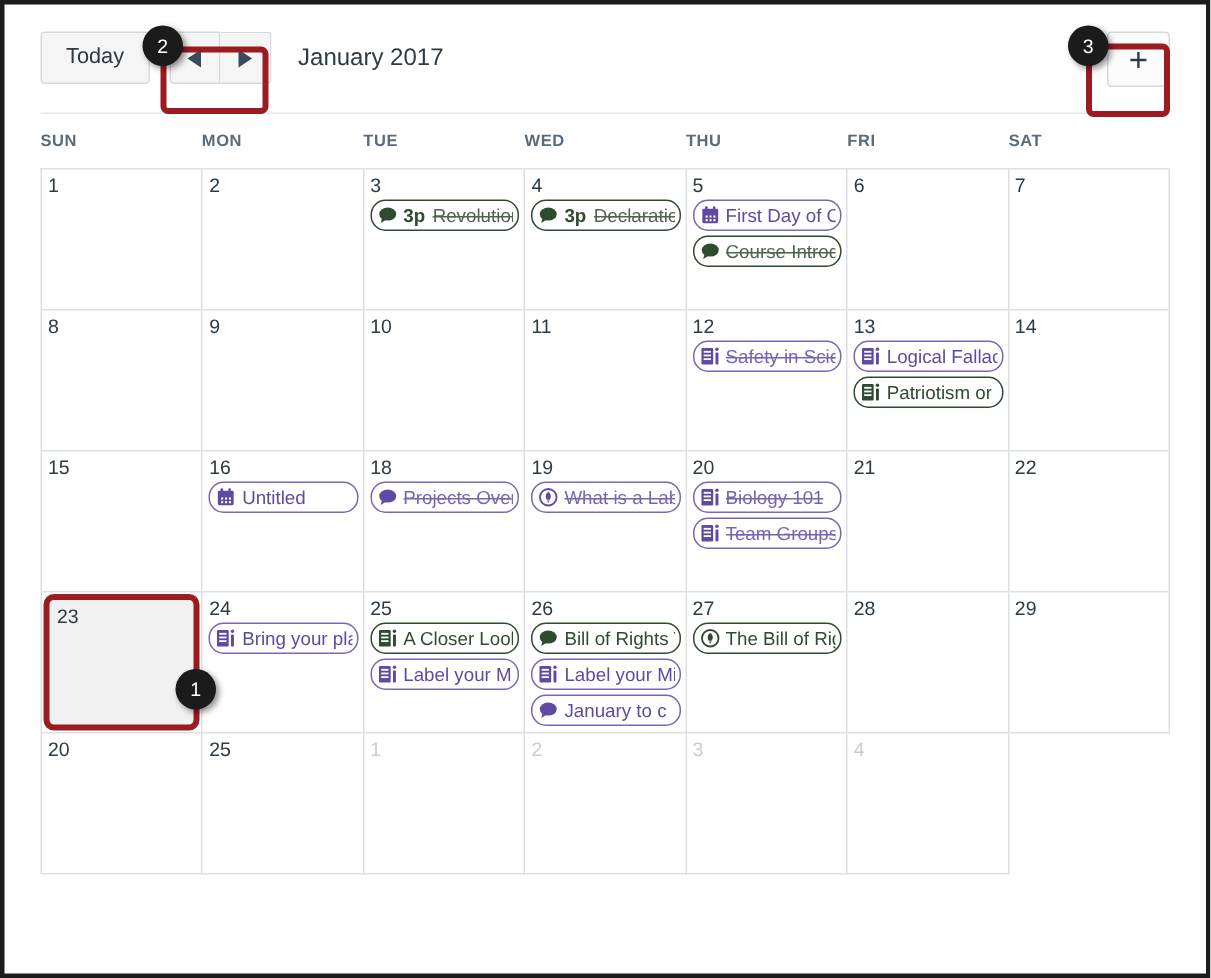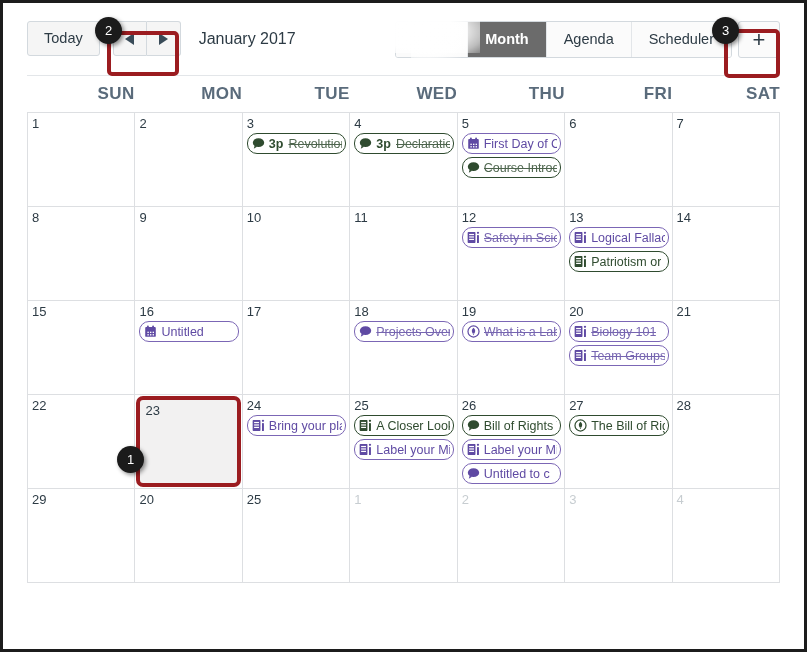--- a/index.html
+++ b/index.html
@@ -168,22 +168,22 @@
 
   
   #weekdays {
     display: grid;
     grid-template-columns: repeat(7, 1fr);
     margin: 0 24px;
     height: 36px;
     align-items: center;
   }
   .weekday {
-    text-align: right;
-    font-size: 17px;
+    text-align: left;
+    font-size: 11px;
     font-weight: bold;
     color: #5a6b7b;
     letter-spacing: 0.4px;
   }
 
   
   #grid {
     margin: 0 24px;
     border-top: 1px solid #dddfe2;
     border-left: 1px solid #dddfe2;
@@ -293,26 +293,20 @@
           <span class="tri left"></span>
         </div>
         <div class="arrow-btn">
           <span class="tri right"></span>
         </div>
       </div>
 
       <div id="month-title">January 2017</div>
     </div>
 
-    <div class="tabs" id="view-tabs">
-      <div class="tab">Week</div>
-      <div class="tab active">Month</div>
-      <div class="tab">Agenda</div>
-      <div class="tab">Scheduler</div>
-    </div>
 
     <div id="add-button">+</div>
   </div>
 
   <div id="blur-smudge"></div>
   <div id="blur-smudge2"></div>
 
   <div id="header-rule"></div>
 
   <div id="weekdays">
@@ -452,23 +446,20 @@
             <rect x="4.2" y="11.2" width="1.7" height="1.7" fill="#ffffff"></rect>
             <rect x="7.4" y="8.2" width="1.7" height="1.7" fill="#ffffff"></rect>
             <rect x="7.4" y="11.2" width="1.7" height="1.7" fill="#ffffff"></rect>
             <rect x="10.6" y="8.2" width="1.7" height="1.7" fill="#ffffff"></rect>
             <rect x="10.6" y="11.2" width="1.7" height="1.7" fill="#ffffff"></rect>
           </svg>
           <span class="label">Untitled</span>
         </div>
       </div>
       <div class="cell">
-        <div class="daynum">17</div>
-      </div>
-      <div class="cell">
         <div class="daynum">18</div>
         <div class="evt purple done">
           <svg width="13" height="13" viewBox="0 0 16 16" class="ico">
             <ellipse cx="8" cy="7" rx="7" ry="5.4" fill="#5f4aa3"></ellipse>
             <path d="M3.2 10.6 L2.2 14.4 L6.2 11.9 Z" fill="#5f4aa3"></path>
           </svg>
           <span class="label">Projects Over</span>
         </div>
       </div>
       <div class="cell">
@@ -575,21 +566,21 @@
             <rect x="12.3" y="5.0" width="2.4" height="9.8" rx="0.8" fill="#5f4aa3"></rect>
             <circle cx="13.5" cy="2.3" r="1.4" fill="#5f4aa3"></circle>
           </svg>
           <span class="label">Label your Mi</span>
         </div>
         <div class="evt purple">
           <svg width="13" height="13" viewBox="0 0 16 16" class="ico">
             <ellipse cx="8" cy="7" rx="7" ry="5.4" fill="#5f4aa3"></ellipse>
             <path d="M3.2 10.6 L2.2 14.4 L6.2 11.9 Z" fill="#5f4aa3"></path>
           </svg>
-          <span class="label">Untitled to c</span>
+          <span class="label">January to c</span>
         </div>
       </div>
       <div class="cell">
         <div class="daynum">27</div>
         <div class="evt green">
           <svg width="13" height="13" viewBox="0 0 16 16" class="ico">
             <circle cx="8" cy="8" r="6.8" fill="none" stroke="#2f4b2f" stroke-width="1.5"></circle>
             <path d="M8 3.4 C10.4 5.2 10.6 8.0 9.2 10.0 L6.8 10.0 C5.4 8.0 5.6 5.2 8 3.4 Z" fill="#2f4b2f"></path>
             <path d="M6.9 10.6 L9.1 10.6 L8 12.6 Z" fill="#2f4b2f"></path>
           </svg>

